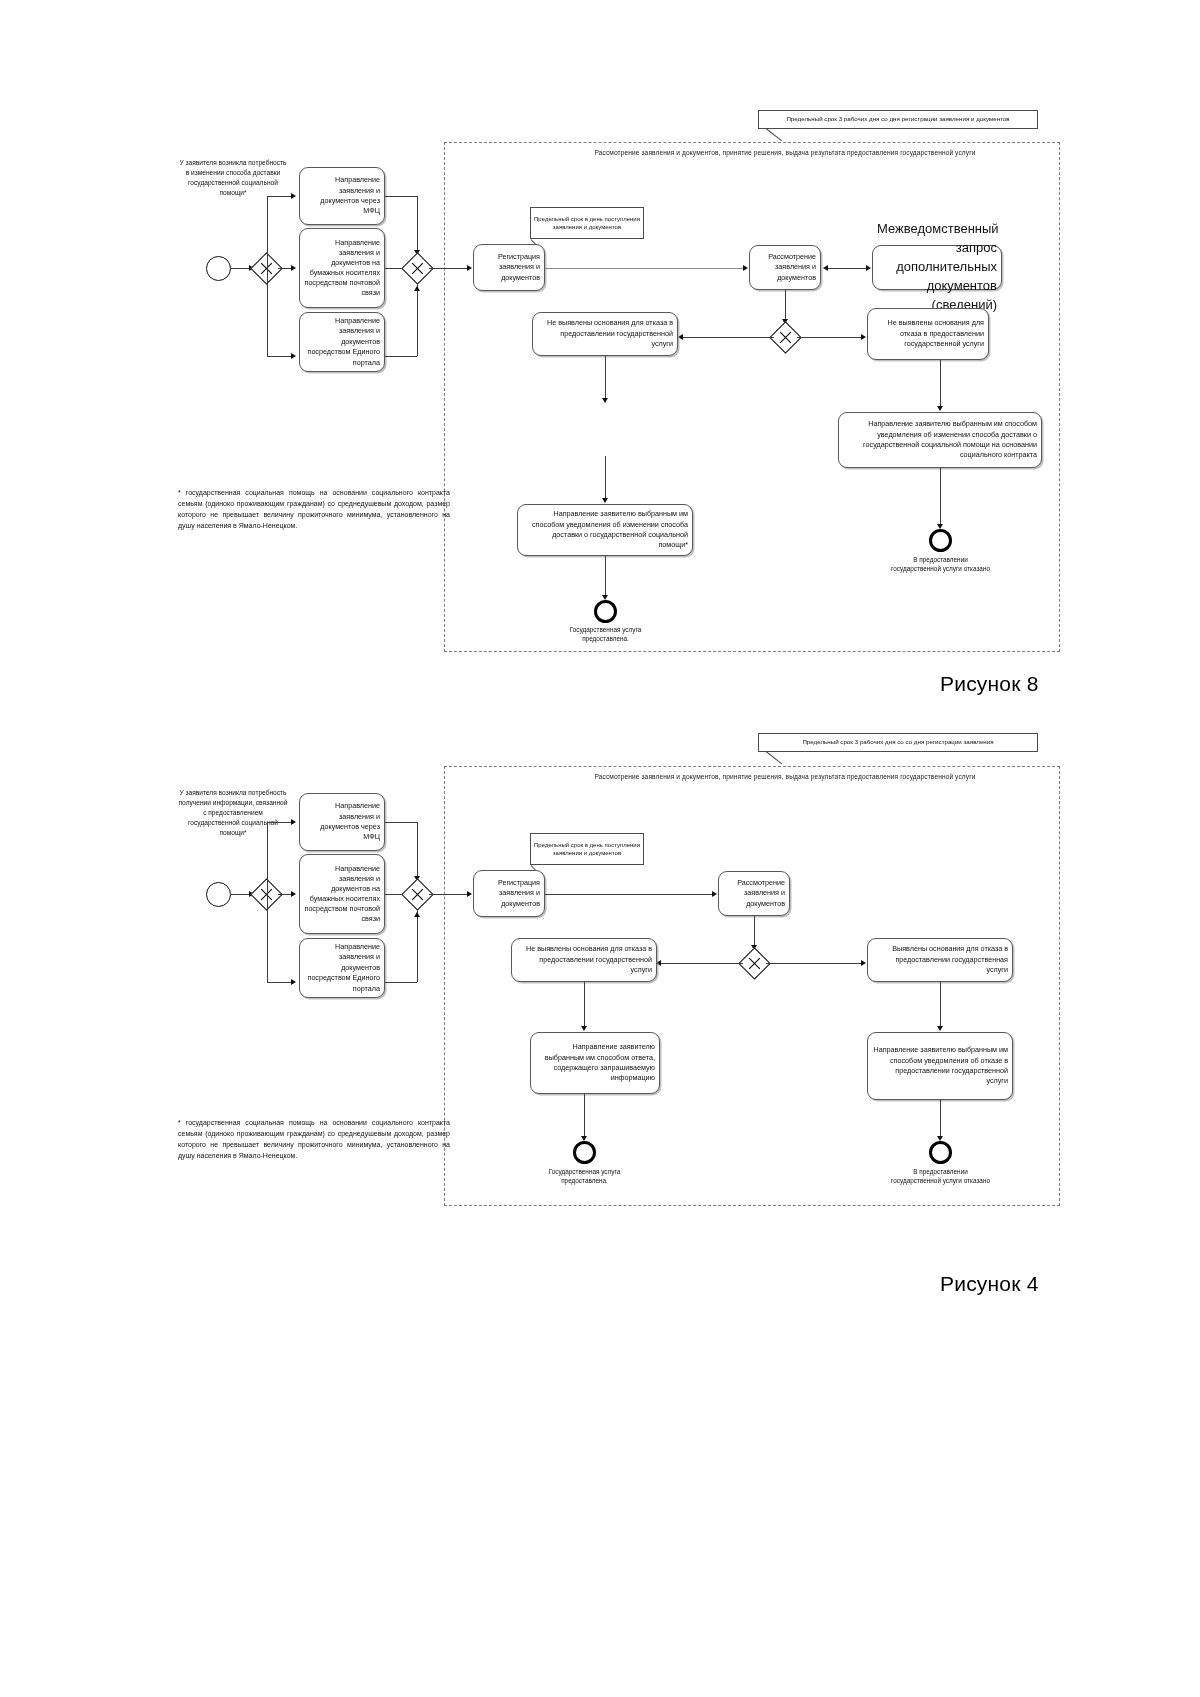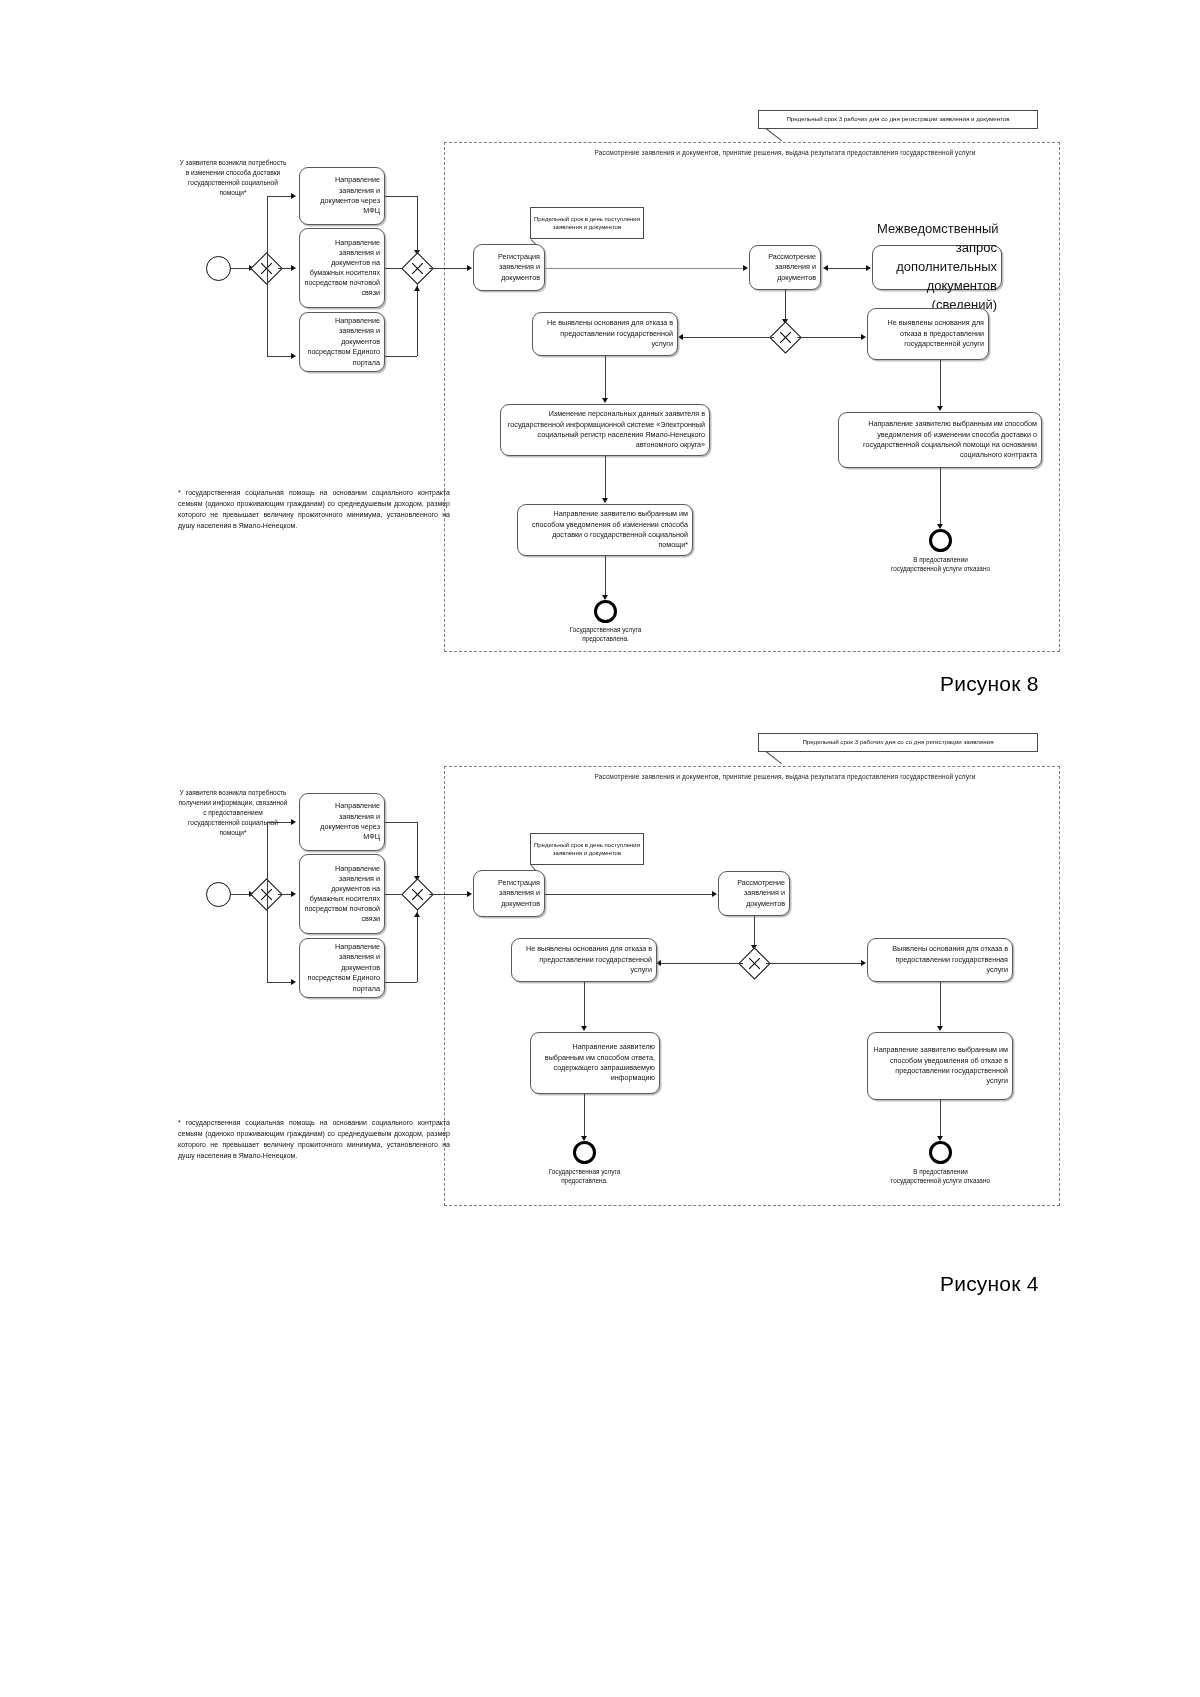--- a/index.html
+++ b/index.html
@@ -252,23 +252,20 @@
       <span>Не выявлены основания для отказа в предоставлении государственной услуги</span>
     </div>
 
     <div class="task" style="left:867px;top:308px;width:122px;height:52px;font-size:7.2px;line-height:1.45;">
       <span>Не выявлены основания для отказа в предоставлении государственной услуги</span>
     </div>
 
     <div class="ln v" style="left:605px;top:356px;height:42px;"></div>
     <div class="arrow d" style="left:601.6px;top:398px;"></div>
 
-    <div class="task" style="left:500px;top:404px;width:210px;height:52px;font-size:7.2px;line-height:1.45;">
-      <span>Изменение персональных данных заявителя в государственной информационной системе «Электронный социальный регистр населения Ямало-Ненецкого автономного округа»</span>
-    </div>
 
     <div class="ln v" style="left:605px;top:456px;height:42px;"></div>
     <div class="arrow d" style="left:601.6px;top:498px;"></div>
 
     <div class="task" style="left:517px;top:504px;width:176px;height:52px;font-size:7.2px;line-height:1.45;">
       <span>Направление заявителю выбранным им способом уведомления об изменении способа доставки о государственной социальной помощи*</span>
     </div>
 
     <div class="ln v" style="left:605px;top:556px;height:39px;"></div>
     <div class="arrow d" style="left:601.6px;top:595px;"></div>

